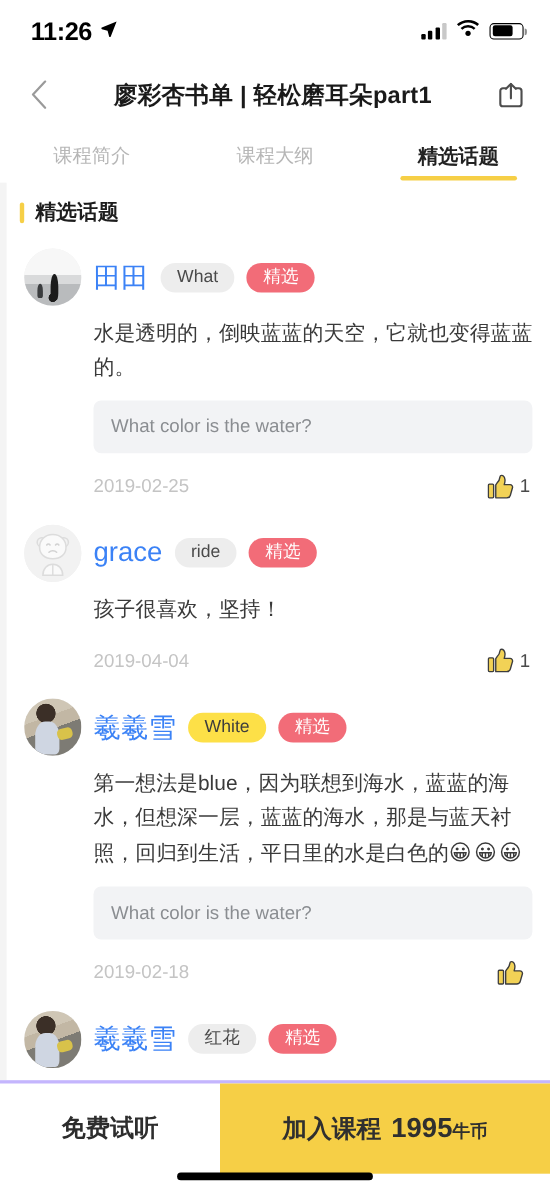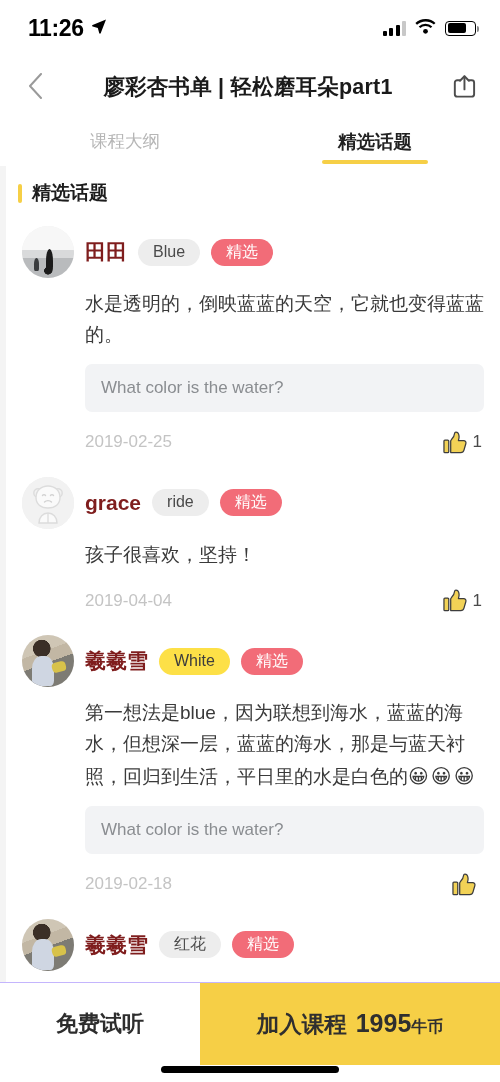--- a/index.html
+++ b/index.html
@@ -98,21 +98,21 @@
 
   
   .comment { padding: 6px 16px 0 16px; }
   .c-head { display: flex; align-items: center; gap: 11px; }
   .avatar {
     width: 52px; height: 52px; border-radius: 50%;
     flex: 0 0 52px; overflow: hidden; position: relative;
     background: #efefef;
   }
   .c-name {
-    font-size: 21px; font-weight: bold; color: #7f1d1d;
+    font-size: 25px; font-weight: normal; color: #3b82f6;
     white-space: nowrap;
   }
   .pill {
     font-size: 16px; border-radius: 15px;
     padding: 5px 15px 6px; white-space: nowrap; line-height: 1;
   }
   .pill-tag { background: #ededed; color: #4a4a4a; }
   .pill-tag.yellow { background: #fde047; color: #3d3d3d; }
   .pill-feat { background: #F26C78; color: #fff; }
 
@@ -135,21 +135,21 @@
   .like-wrap {
     display: flex; align-items: center; gap: 5px;
     cursor: pointer; padding-right: 2px;
   }
   .like-count { font-size: 17px; color: #4a4a4a; }
 
   
   .bottombar {
     position: absolute; left: 0; right: 0; bottom: 0;
     height: 100px; background: #fff; z-index: 20;
-    border-top: 1px solid #c4b5fd;
+    border-top: 3px solid #c4b5fd;
     display: flex; align-items: flex-start;
   }
   .trial-btn {
     width: 200px; height: 82px; display: flex;
     align-items: center; justify-content: center;
     font-size: 22px; font-weight: bold; color: #2d2d2d;
     cursor: pointer;
   }
   .join-btn {
     flex: 1; height: 82px; background: #F6CF46;
@@ -254,20 +254,24 @@
       <svg width="27" height="27" viewBox="0 0 28 28">
         <path d="M20 7.5h2.5A2.5 2.5 0 0 1 25 10v12a2.5 2.5 0 0 1-2.5 2.5h-15A2.5 2.5 0 0 1 5 22V10a2.5 2.5 0 0 1 2.5-2.5H10" fill="none" stroke="#4d4d4d" stroke-width="2" stroke-linecap="round"></path>
         <path d="M15 17V3.6" fill="none" stroke="#4d4d4d" stroke-width="2" stroke-linecap="round"></path>
         <path d="M10.4 8 15 3.4 19.6 8" fill="none" stroke="#4d4d4d" stroke-width="2" stroke-linecap="round" stroke-linejoin="round"></path>
       </svg>
     </div>
   </div>
 
   <div class="tabs">
     <div class="tab">
+      <span class="tab-label">课程简介</span>
+      <span class="tab-underline"></span>
+    </div>
+    <div class="tab">
       <span class="tab-label">课程大纲</span>
       <span class="tab-underline"></span>
     </div>
     <div class="tab active">
       <span class="tab-label">精选话题</span>
       <span class="tab-underline"></span>
     </div>
   </div>
 
   <div class="content">
@@ -276,21 +280,21 @@
       <span class="section-bar"></span>
       <span class="section-title">精选话题</span>
     </div>
 
     <div class="comment">
       <div class="c-head">
         <div class="avatar">
             <span class="av-photo-gray"></span>
           </div>
         <span class="c-name">田田</span>
-        <span class="pill pill-tag">Blue</span>
+        <span class="pill pill-tag">What</span>
         <span class="pill pill-feat">精选</span>
       </div>
       <div class="c-body">水是透明的，倒映蓝蓝的天空，它就也变得蓝蓝的。</div>
       <div class="q-box">What color is the water?</div>
       <div class="c-foot">
         <span class="c-date">2019-02-25</span>
         <span class="like-wrap">
           <svg width="25" height="25" viewBox="0 0 26 26">
             <rect x="1" y="10.5" width="5" height="13" rx="1" fill="#F2D256" stroke="#3d3d3d" stroke-width="1.3"></rect>
             <path d="M8 23.5h10.4c1.6 0 3-1 3.4-2.5l2-7c.4-1.5-.7-3-2.3-3H16c.5-1.6.9-3.2.7-4.7C16.4 4 15 2.3 13.4 2.3c-.8 0-1.3.6-1.4 1.4-.2 2.4-1.3 4.4-3 6L8 11.2z" fill="#F2D256" stroke="#3d3d3d" stroke-width="1.3" stroke-linejoin="round"></path>

